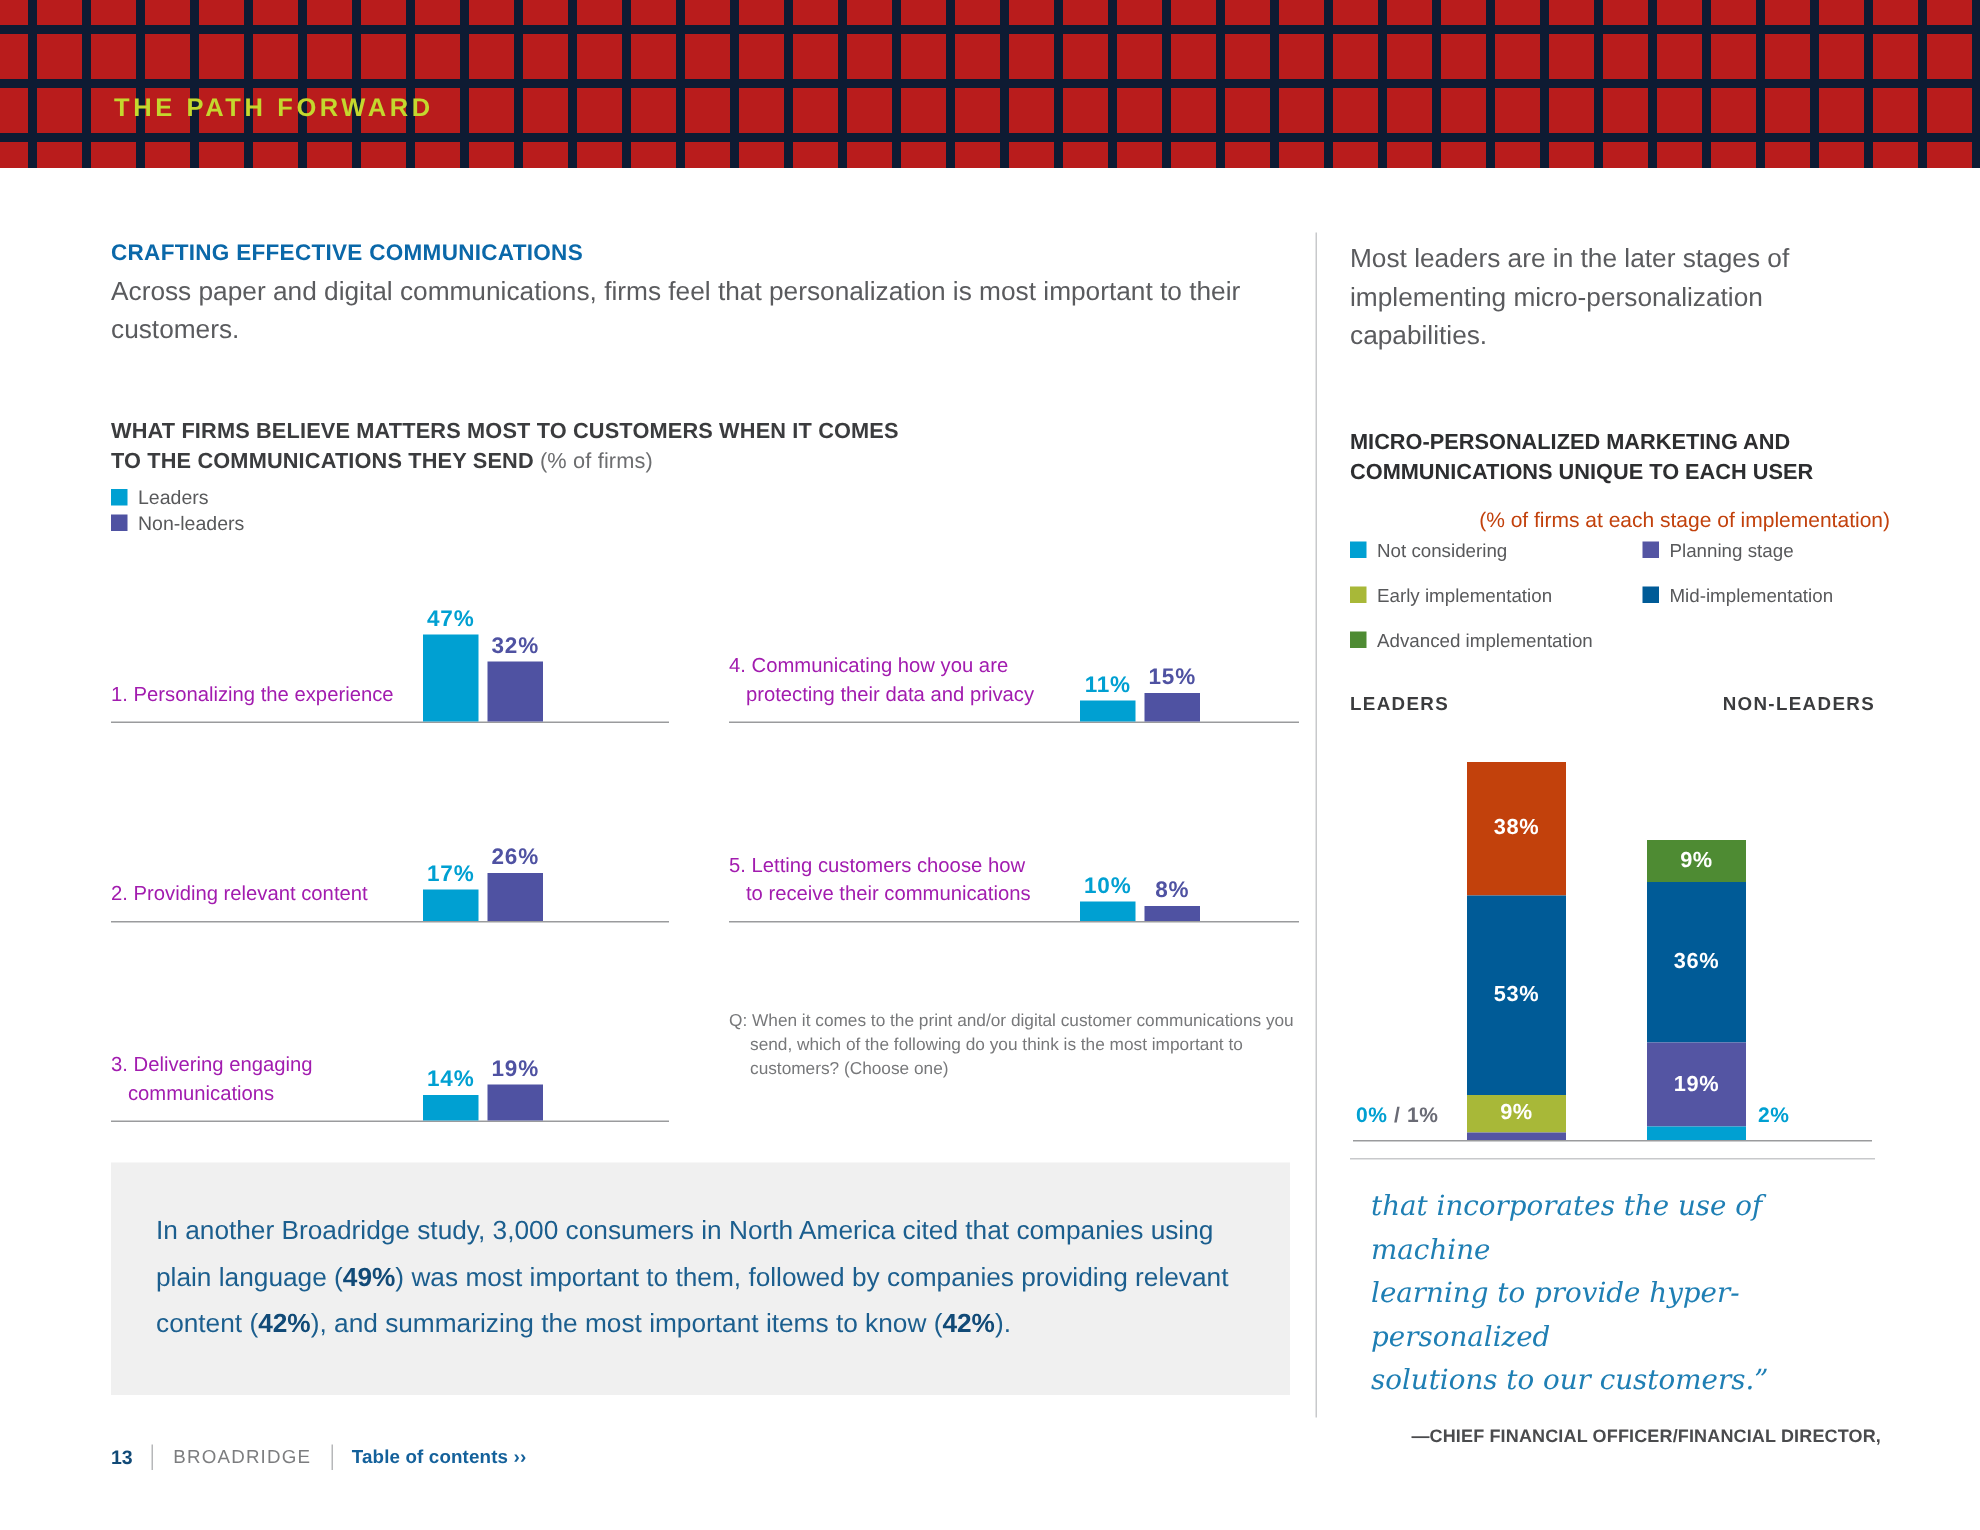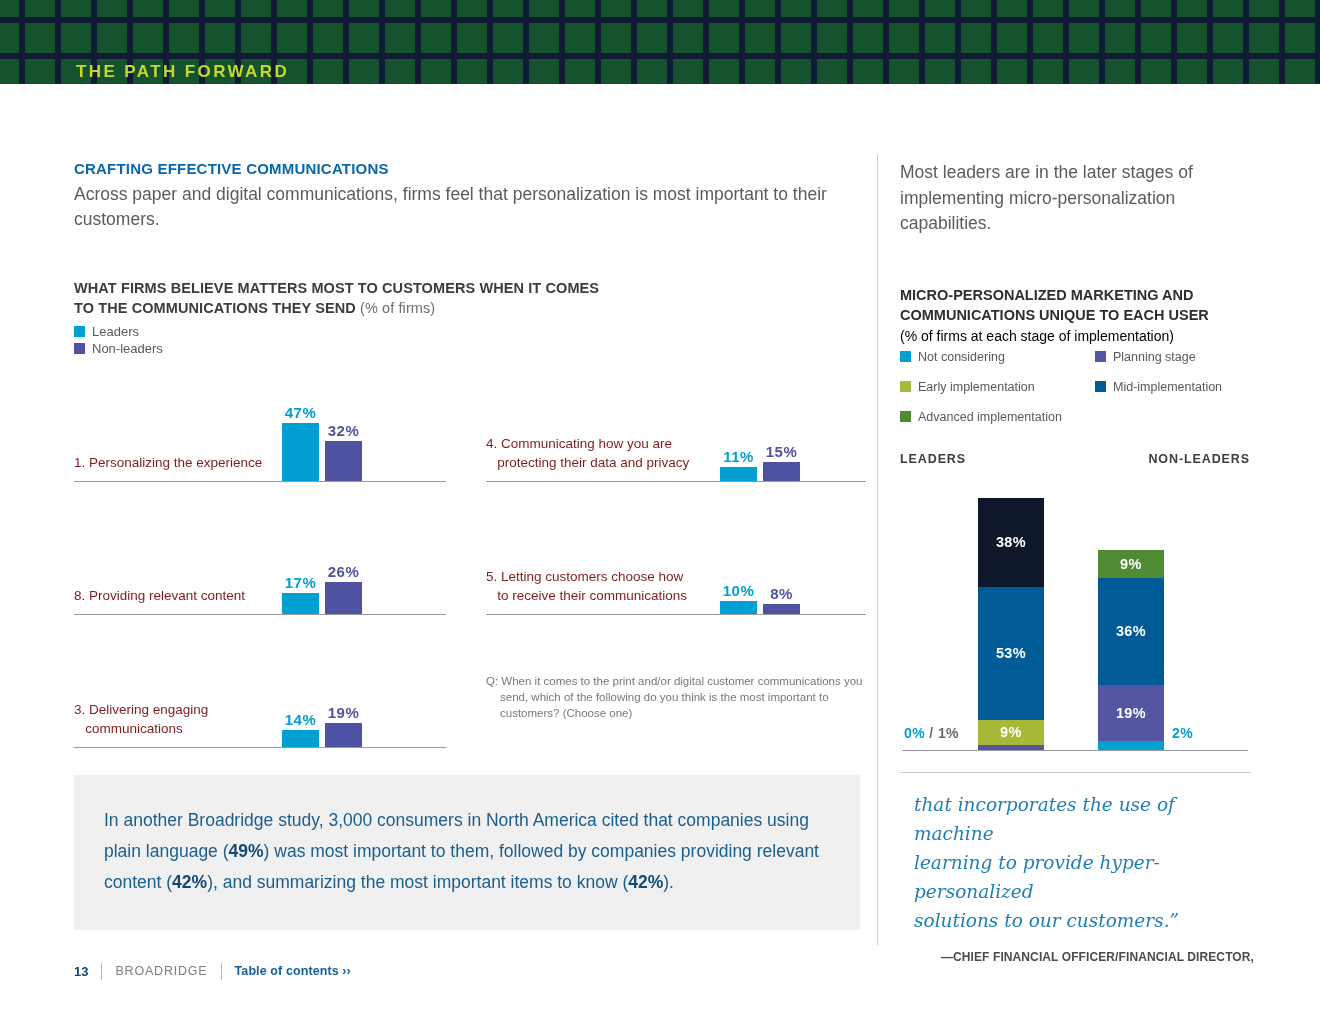--- a/index.html
+++ b/index.html
@@ -8,22 +8,22 @@
     background: #ffffff;
     font-family: "Liberation Sans", sans-serif;
     color: #58595b;
     position: relative;
     overflow: hidden;
   }
 
   
   .banner {
     position: absolute; left: 0; top: 0;
-    width: 1320px; height: 84px;
-    background-color: #14532d;
+    width: 1320px; height: 112px;
+    background-color: #b91c1c;
     overflow: hidden;
   }
   .banner-pattern {
     position: absolute; left: 0; top: 0;
     width: 1320px; height: 112px;
     background-image:
       linear-gradient(to right, transparent 0, transparent 15px, #0e1b33 15px, #0e1b33 21px, transparent 21px, transparent 36px),
       linear-gradient(to bottom, transparent 0, transparent 15px, #0e1b33 15px, #0e1b33 21px, transparent 21px, transparent 36px);
     background-size: 36px 36px, 36px 36px;
     background-position: 4px 2px, 4px 2px;
@@ -64,21 +64,21 @@
 
   
   .bars-area { position: relative; margin-top: 22px; height: 350px; }
   .bar-item { position: absolute; width: 372px; height: 104px; }
   .bar-item .baseline {
     position: absolute; left: 0; bottom: 0; width: 372px; height: 1px;
     background: #9a9b9d;
   }
   .bar-item .cat-label {
     position: absolute; left: 0; bottom: 10px; width: 205px;
-    font-size: 13.5px; color: #7f1d1d; line-height: 19px;
+    font-size: 13.5px; color: #a21caf; line-height: 19px;
   }
   .bar-item .cat-label.indent2 { text-indent: 0; }
   .bar-pair { position: absolute; bottom: 1px; display: flex; align-items: flex-end; gap: 6px; }
   .bar-col { position: relative; width: 37px; display: flex; flex-direction: column; justify-content: flex-end; }
   .bar-rect { width: 37px; }
   .bar-value {
     position: absolute; left: 50%; transform: translateX(-50%);
     font-size: 15px; font-weight: bold; white-space: nowrap;
     letter-spacing: 0.5px;
   }
@@ -123,21 +123,21 @@
   
   .right-col { position: absolute; left: 900px; top: 160px; width: 360px; }
   .right-lede {
     font-size: 17.5px; color: #5a5b5e; line-height: 25.5px;
   }
   .right-chart-title {
     margin-top: 48px;
     font-size: 14.5px; font-weight: bold; color: #2d2e30; line-height: 20px;
   }
   .right-chart-sub {
-    font-size: 14px; color: #000000; margin-top: 3px;
+    font-size: 14px; color: #c2410c; margin-top: 13px; text-align: right;
   }
   .legend-right {
     margin-top: 6px;
     display: grid; grid-template-columns: 195px 160px;
     row-gap: 16px;
   }
   .legend-right .legend-row { margin-bottom: 0; }
   .legend-right .legend-label { font-size: 12.5px; }
 
   
@@ -221,21 +221,21 @@
         </div>
         <div class="bar-col">
           <div class="bar-value nonleaders">32%</div>
           <div class="bar-rect" style="height:40px;background:#4f52a2"></div>
         </div>
       </div>
     </div>
 
     <div class="bar-item" style="left:0; top:133px;">
       <div class="baseline"></div>
-      <div class="cat-label">8. Providing relevant content</div>
+      <div class="cat-label">2. Providing relevant content</div>
       <div class="bar-pair" style="left:208px;">
         <div class="bar-col">
           <div class="bar-value leaders">17%</div>
           <div class="bar-rect" style="height:21px;background:#00a0d2"></div>
         </div>
         <div class="bar-col">
           <div class="bar-value nonleaders">26%</div>
           <div class="bar-rect" style="height:32px;background:#4f52a2"></div>
         </div>
       </div>
@@ -349,21 +349,21 @@
     </div>
   </div>
 
   <div class="stack-area">
     <div class="stack-axis"></div>
 
     <div class="group-label" style="left:0;">LEADERS</div>
     <div class="group-label" style="right:0;">NON-LEADERS</div>
 
     <div class="stack-col" style="left:78px;">
-      <div class="seg" style="height:89px;background:#0f172a">
+      <div class="seg" style="height:89px;background:#c2410c">
         <span>38%</span>
       </div>
       <div class="seg" style="height:133px;background:#005b97">
         <span>53%</span>
       </div>
       <div class="seg" style="height:25px;background:#a8b838">
         <span>9%</span>
       </div>
       <div class="seg" style="height:5px;background:#5455a3"></div>
     </div>

